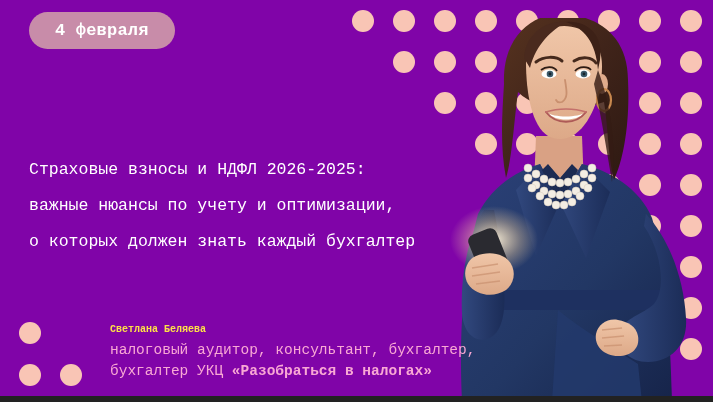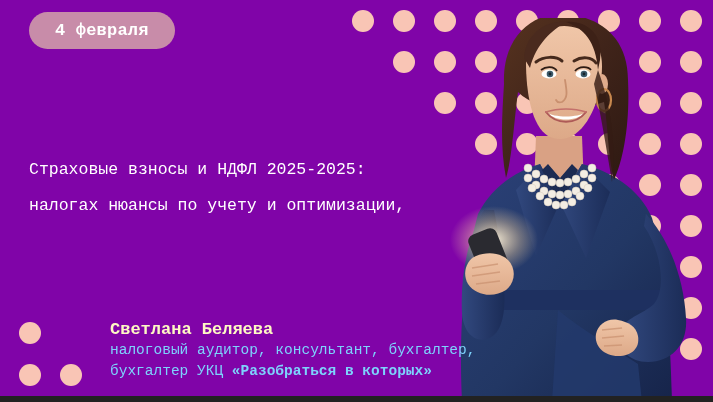--- a/index.html
+++ b/index.html
@@ -84,28 +84,28 @@
     white-space:nowrap;
   }
   .headline div{white-space:nowrap;}
 
   .speaker{
     position:absolute;
     left:110px;top:320px;
     width:420px;
   }
   .speaker-name{
-    color:#fef9c3;
-    font-size:17px;
+    color:#fde047;
+    font-size:10px;
     font-weight:bold;
     line-height:20px;
     white-space:nowrap;
   }
   .speaker-role{
-    color:#7dd3fc;
+    color:#f9a8d4;
     font-size:14.5px;
     line-height:21px;
     white-space:nowrap;
   }
   .speaker-role .b{font-weight:bold;}
 </style>
 </head>
 <body>
 
 <div id="poster">
@@ -310,24 +310,25 @@
       <path d="M166 52 C 180 90, 184 130, 180 164 C 174 128, 168 92, 162 66 Z" fill="#351C14" opacity="0.8"></path>
     </svg>
   </div>
 
   <div id="content">
 
     <div class="date-badge">4 февраля</div>
 
 
     <div class="headline">
-      <div>Страховые взносы и НДФЛ 2025-2025:</div>
-      <div>налогах нюансы по учету и оптимизации,</div>
+      <div>Страховые взносы и НДФЛ 2026-2025:</div>
+      <div>важные нюансы по учету и оптимизации,</div>
+      <div>о которых должен знать каждый бухгалтер</div>
     </div>
 
     <div class="speaker">
       <div class="speaker-name">Светлана Беляева</div>
       <div class="speaker-role">налоговый аудитор, консультант, бухгалтер,</div>
-      <div class="speaker-role"><span>бухгалтер УКЦ </span><span class="b">«Разобраться в которых»</span></div>
+      <div class="speaker-role"><span>бухгалтер УКЦ </span><span class="b">«Разобраться в налогах»</span></div>
     </div>
 
   </div>
 </div>
 
 </body></html>

